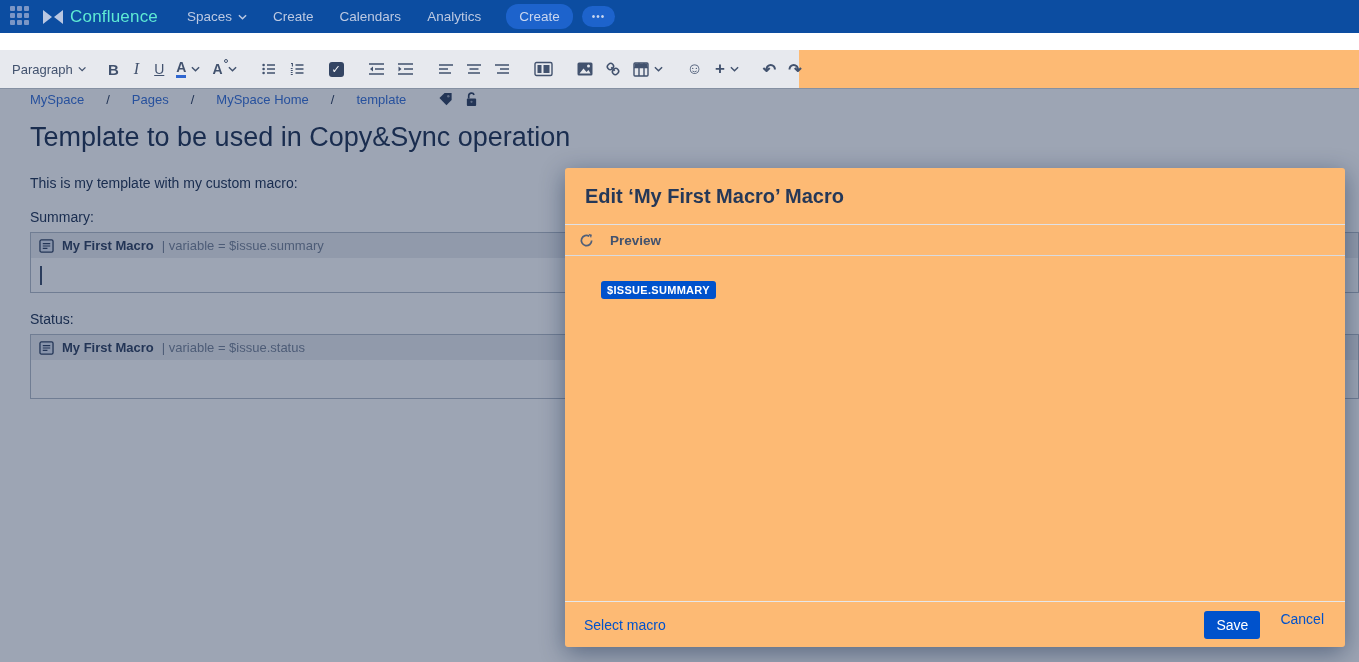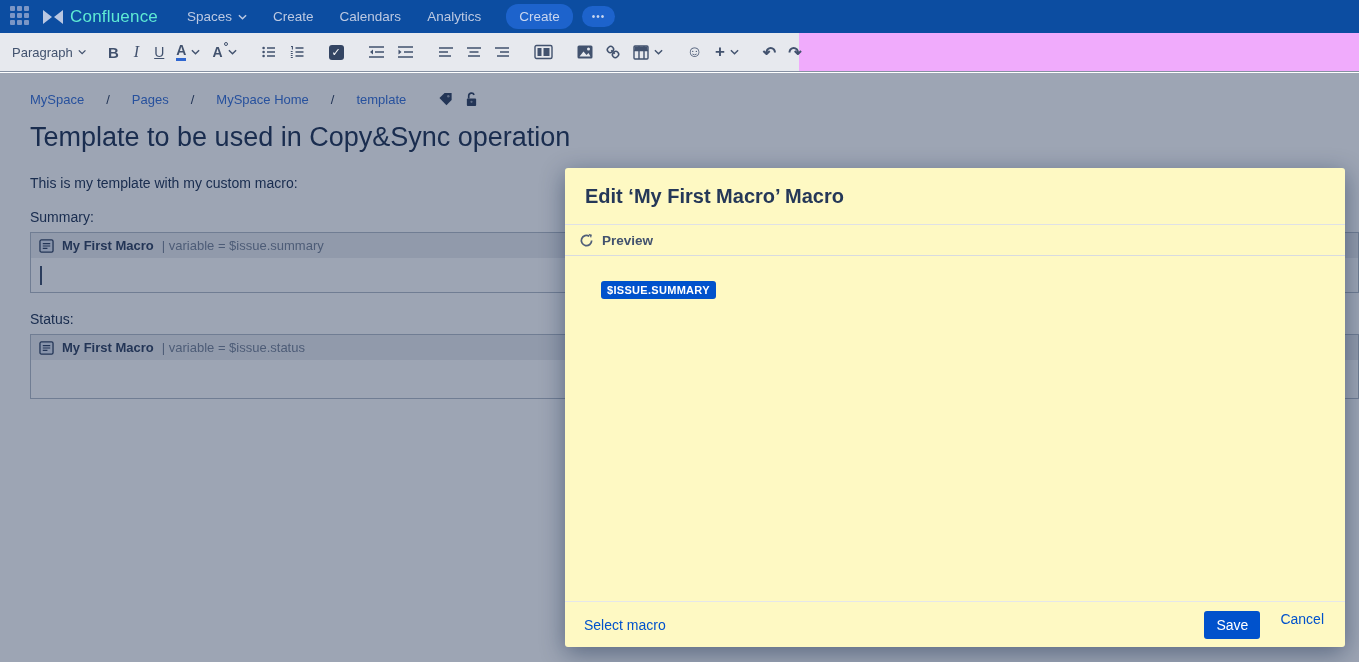--- a/index.html
+++ b/index.html
@@ -17,22 +17,22 @@
   .logo svg { display:block; }
   .logo-text { color:#5eead4; font-size:17px; letter-spacing:.2px; }
   .nav-item { color:#bcc9e2; font-size:13.5px; padding:6px 11px; display:flex; align-items:center;
               gap:6px; cursor:pointer; border-radius:3px; }
   .nav-item .chev { width:9px; height:6px; }
   .nav-btn { background:#1d63cc; color:#c9d6ef; font-size:13.5px; padding:5px 13px;
              border-radius:12px; margin-left:10px; cursor:pointer; border:none; }
   .nav-btn.more { padding:5px 10px; font-size:10px; letter-spacing:1px; margin-left:5px; }
 
   
-  .toolbar-strip { position:absolute; top:33px; left:0; right:0; height:39px;
-                   background:#f0abfc; border-bottom:1px solid #8590a2; z-index:20; }
+  .toolbar-strip { position:absolute; top:50px; left:0; right:0; height:39px;
+                   background:#fdba74; border-bottom:1px solid #8590a2; z-index:20; }
   .toolbar { width:799px; height:38px; background:#e7e9ee; display:flex; align-items:center;
              padding:0 6px; color:#42526e; }
   .tb-btn { display:flex; align-items:center; gap:5px; padding:4px 6px; border-radius:3px;
             cursor:pointer; color:#42526e; font-size:14px; }
   .tb-btn svg { display:block; }
   .chev { width:9px; height:6px; }
   .tb-sep { width:1px; height:20px; background:#c3c9d4; margin:0 6px; }
   .paragraph-select { width:84px; justify-content:space-between; font-size:13px; padding:4px 4px 4px 6px; }
   .glyph-b { font-weight:bold; font-size:15px; }
   .glyph-i { font-family:"Liberation Serif", serif; font-style:italic; font-size:16px; padding:0 3px; }
@@ -62,37 +62,37 @@
                 padding:0 8px; font-size:13px; cursor:pointer; }
   .macro-name { color:#344563; font-weight:bold;text-align:center; }
   .macro-params { color:#7a8699; }
   .macro-body { background:#fff; height:34px; position:relative; }
   .macro-body.tall { height:38px; }
   .caret { position:absolute; left:9px; top:8px; width:2px; height:19px; background:#42526e; }
 
   .blanket { position:absolute; inset:0; background:rgba(10,31,68,0.40); z-index:5; }
 
   
-  .dialog { position:absolute; left:565px; top:168px; width:780px; height:479px; background:#fef9c3;
+  .dialog { position:absolute; left:565px; top:168px; width:780px; height:479px; background:#fdba74;
             border-radius:3px; box-shadow:0 6px 24px rgba(9,30,66,.45); z-index:40;
             display:flex; flex-direction:column; }
   .dlg-header { height:57px; border-bottom:1px solid #dfe1e6; display:flex; align-items:center;
                 padding:0 20px; }
   .dlg-title { font-size:20px; font-weight:bold; color:#253858; }
   .dlg-body { flex:1; display:flex; min-height:0; }
   .dlg-left { width:260px; border-right:1px solid #dfe1e6; padding:20px 18px 0 19px; }
   .doc-link { font-size:14px; color:#0052cc; text-decoration:none; cursor:pointer; display:inline-block; }
   .var-label { margin-top:19px; font-size:13px; font-weight:bold; color:#172b4d; }
   .var-input { margin-top:7px; width:222px; height:27px; background:#fafbfc; border:1px solid #d4d9e0;
                border-radius:3px; padding:0 8px; font-size:14px; color:#172b4d;
                font-family:"Liberation Sans", sans-serif; }
   .helper { margin-top:9px; font-size:11.5px; color:#6e6e6e; }
   .helper a { color:#0052cc; text-decoration:none; cursor:pointer; }
   .dlg-right { flex:1; display:flex; flex-direction:column; }
-  .preview-head { height:31px; display:flex; align-items:center; gap:8px; padding:0 0 0 14px;
+  .preview-head { height:31px; display:flex; align-items:center; gap:16px; padding:0 0 0 14px;
                   border-bottom:1px solid #d8dbe0; }
   .preview-label { font-size:13.5px; font-weight:bold; color:#42526e; }
   .preview-area { flex:1; padding:24px 0 0 36px; }
   .badge { display:inline-block; background:#0052cc; color:#fff; font-size:11px; font-weight:bold;
            letter-spacing:.3px; padding:3px 6px; border-radius:3px; }
   .dlg-footer { height:46px; border-top:1px solid #e5e7ea; display:flex; align-items:center;
                 justify-content:space-between; padding:0 21px 0 19px; }
   .select-macro { font-size:14px; color:#0052cc; text-decoration:none; cursor:pointer; }
   .footer-right { display:flex; gap:20px; }
   .save-btn { background:#0052cc; color:#fff; border:none; border-radius:3px; font-size:14px;

